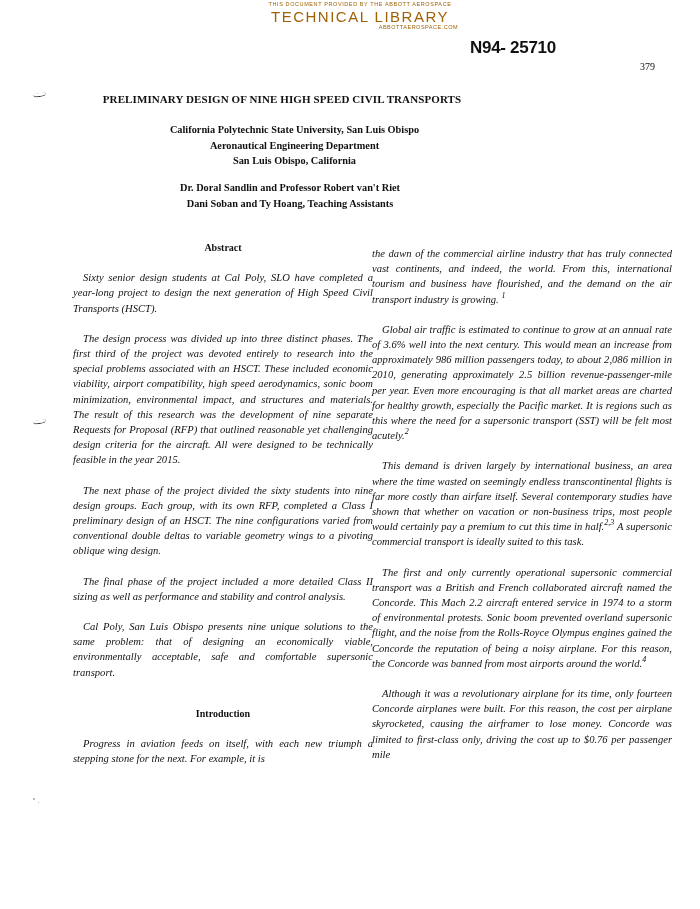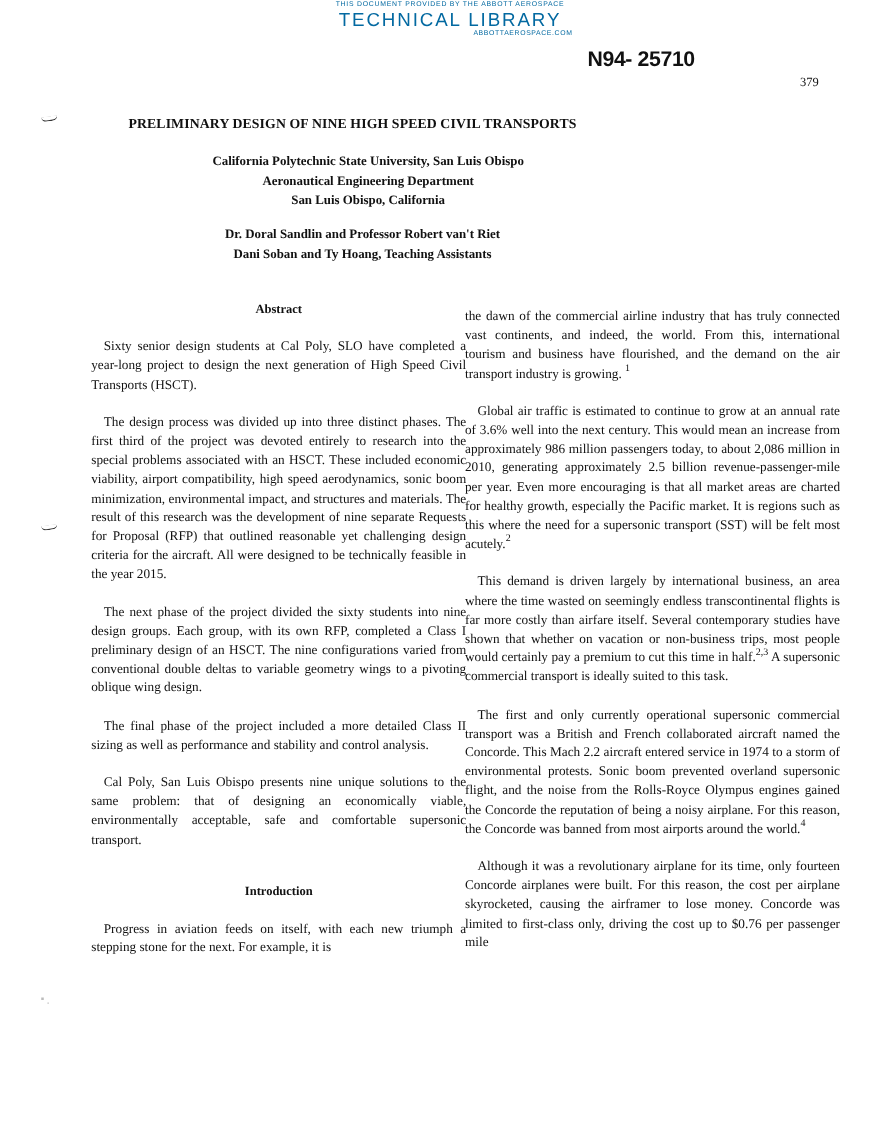--- a/index.html
+++ b/index.html
@@ -3,21 +3,21 @@
 <meta charset="utf-8">
 <style>
   html, body { margin: 0; padding: 0; background: #ffffff; }
   body {
     width: 700px; height: 909px; position: relative; overflow: hidden;
     font-family: "Liberation Serif", "DejaVu Serif", serif;
     color: #111;
   }
   .watermark {
     position: absolute; left: 250px; top: 2px; width: 220px; text-align: center;
-    color: #0369a1; font-family: "Liberation Sans", "DejaVu Sans", sans-serif;
+    color: #a16207; font-family: "Liberation Sans", "DejaVu Sans", sans-serif;
     line-height: 1;
   }
   .watermark .wm-top { font-size: 5.5px; letter-spacing: 0.6px; text-transform: uppercase; }
   .watermark .wm-main { font-size: 15px; letter-spacing: 1.5px; margin-top: 1px; }
   .watermark .wm-url { font-size: 5.5px; letter-spacing: 0.5px; text-align: right; padding-right: 12px; margin-top: 1px; text-transform: uppercase; }
 
   .doc-id {
     position: absolute; left: 470px; top: 38px;
     font-family: "Liberation Sans", "DejaVu Sans", sans-serif;
     font-weight: bold; font-size: 17px; letter-spacing: -0.3px; color: #111;
@@ -43,21 +43,21 @@
   }
   .col {
     position: absolute; top: 240px; width: 300px;
     font-size: 10.6px; line-height: 15.2px; text-align: justify;
   }
   .col.left { left: 73px; }
   .col.right { left: 372px; top: 246px; }
   .heading {
     text-align: center; font-weight: bold; font-size: 10px; margin: 0;
   }
-  .para { margin: 0; text-indent: 10px; }
+  .para { margin: 0; text-indent: 10px; font-style: italic; }
   .para.noindent { text-indent: 0; }
   sup { font-size: 8px; line-height: 0; vertical-align: 5px; }
   .gap-h { height: 15px; }
   .gap-p { height: 15px; }
   .speck { position: absolute; width: 2px; height: 2px; background: #bbb; }
 </style>
 </head>
 <body>
 
 <div class="watermark">

